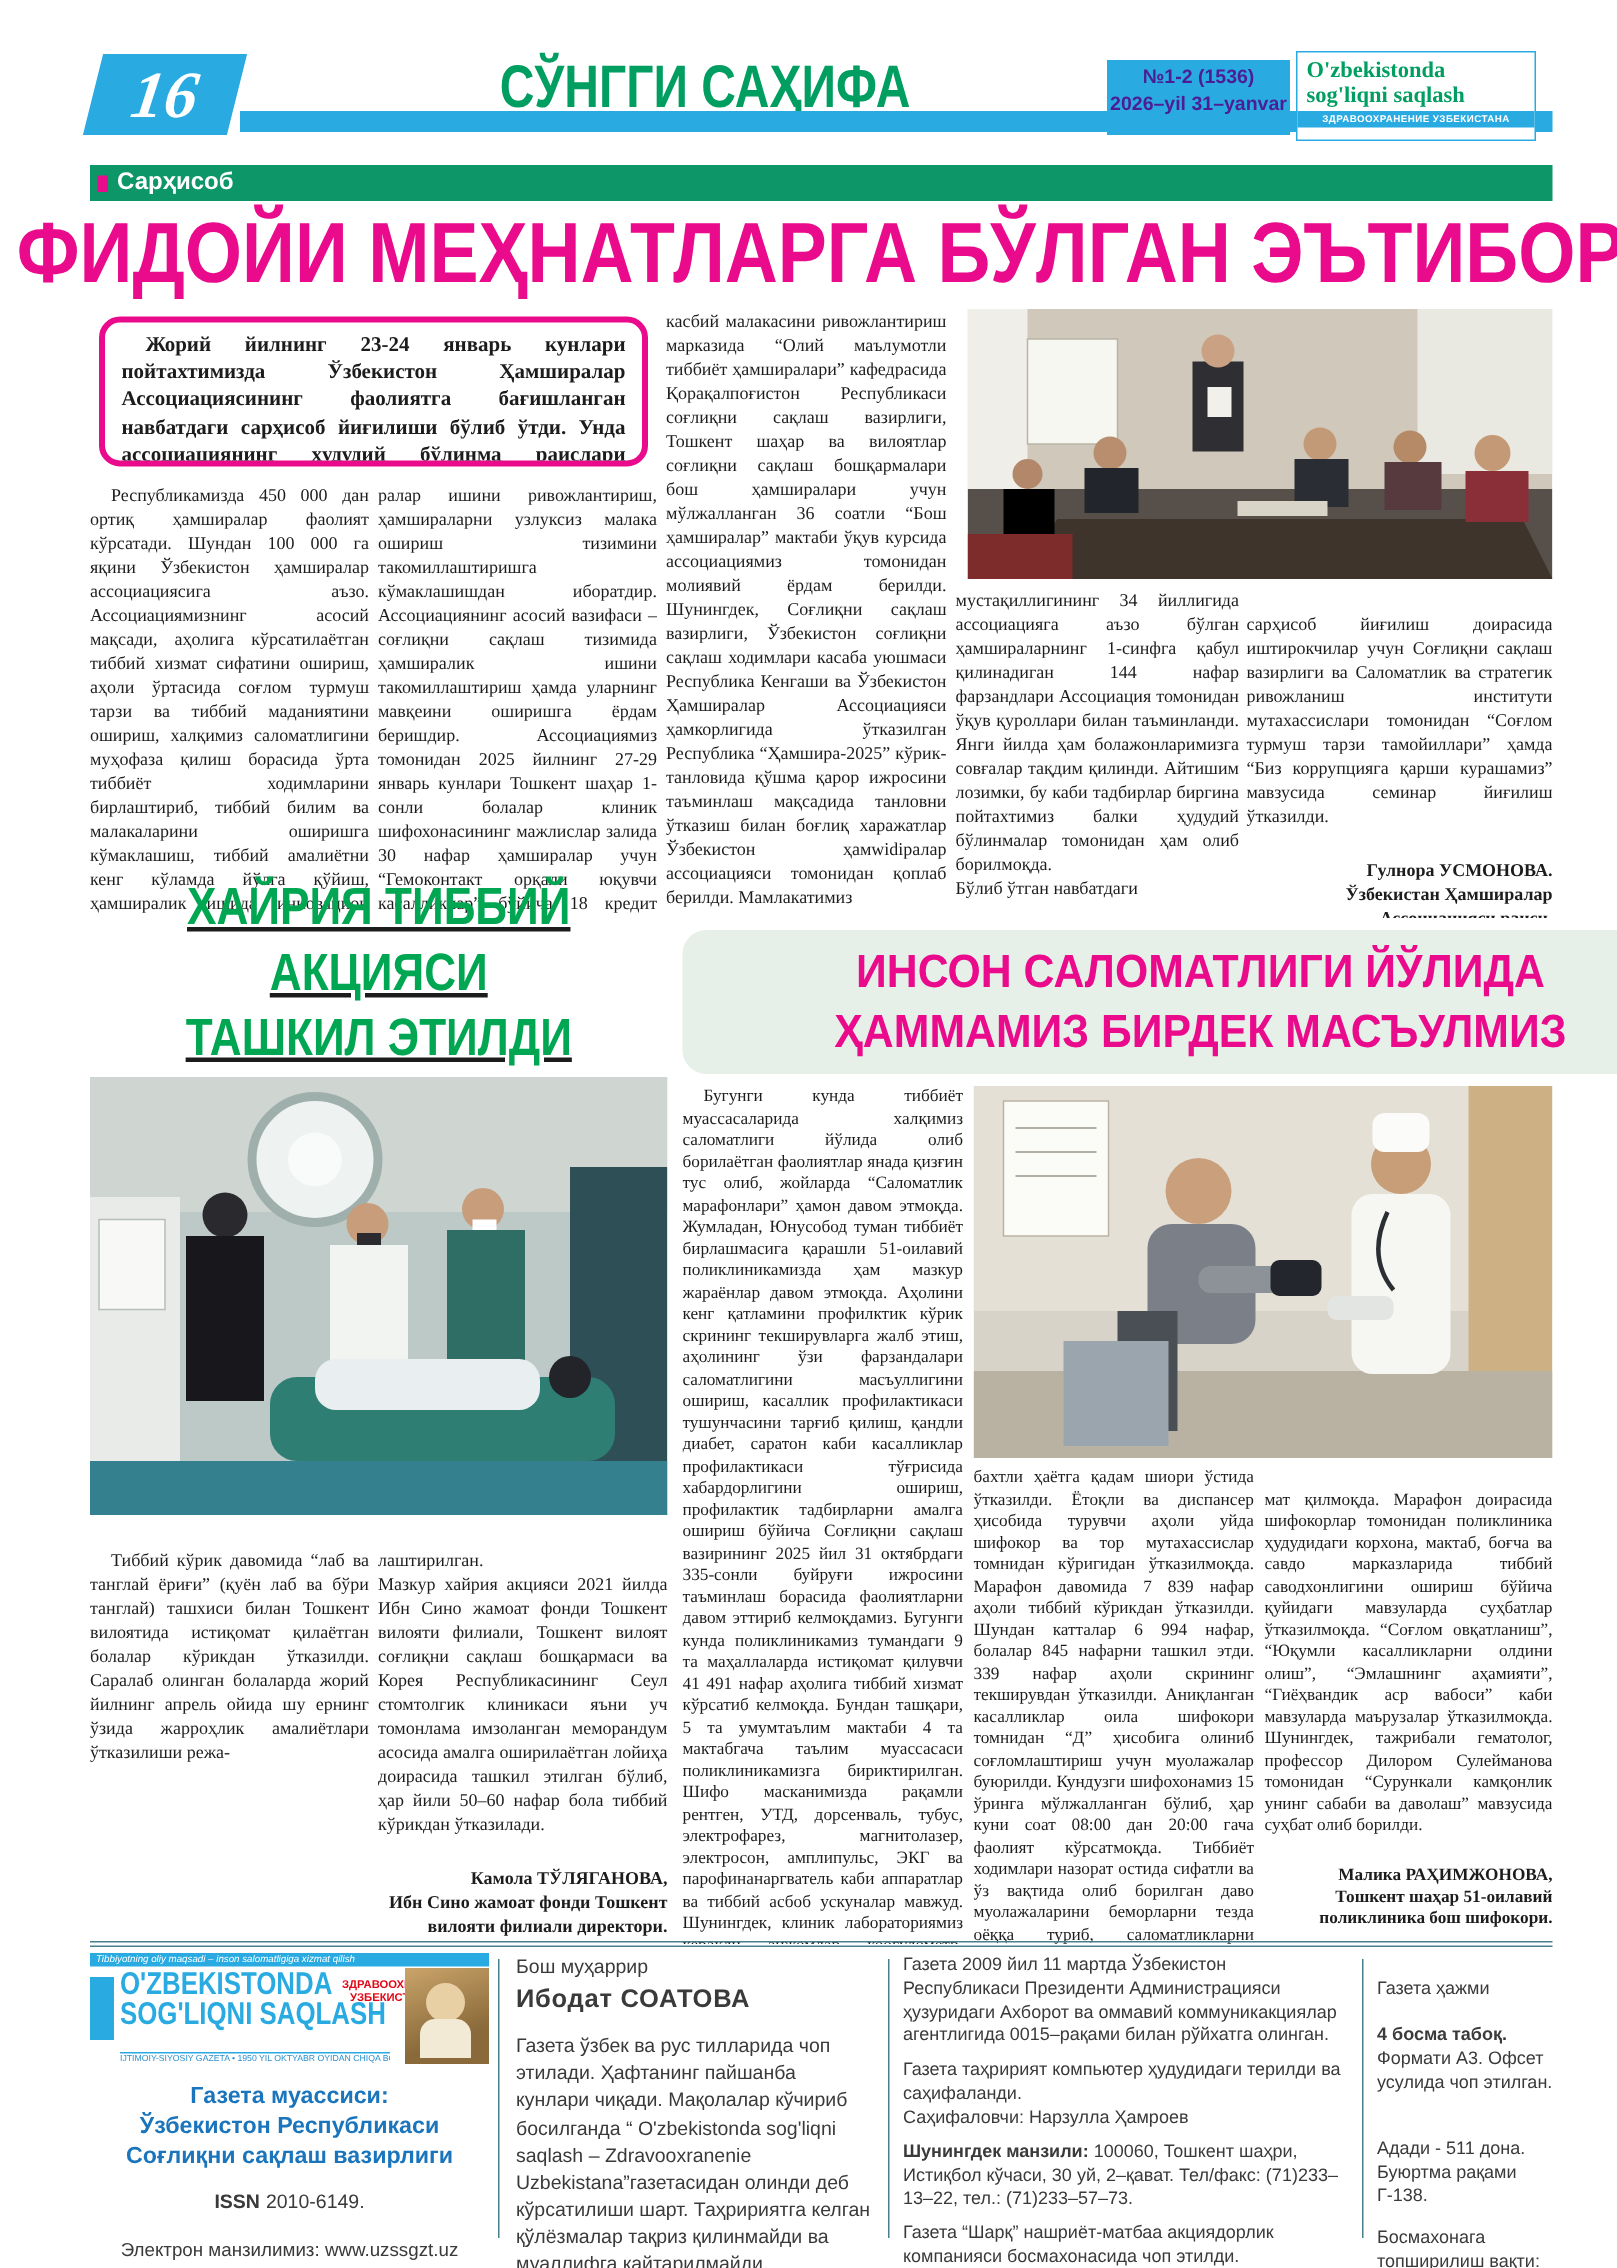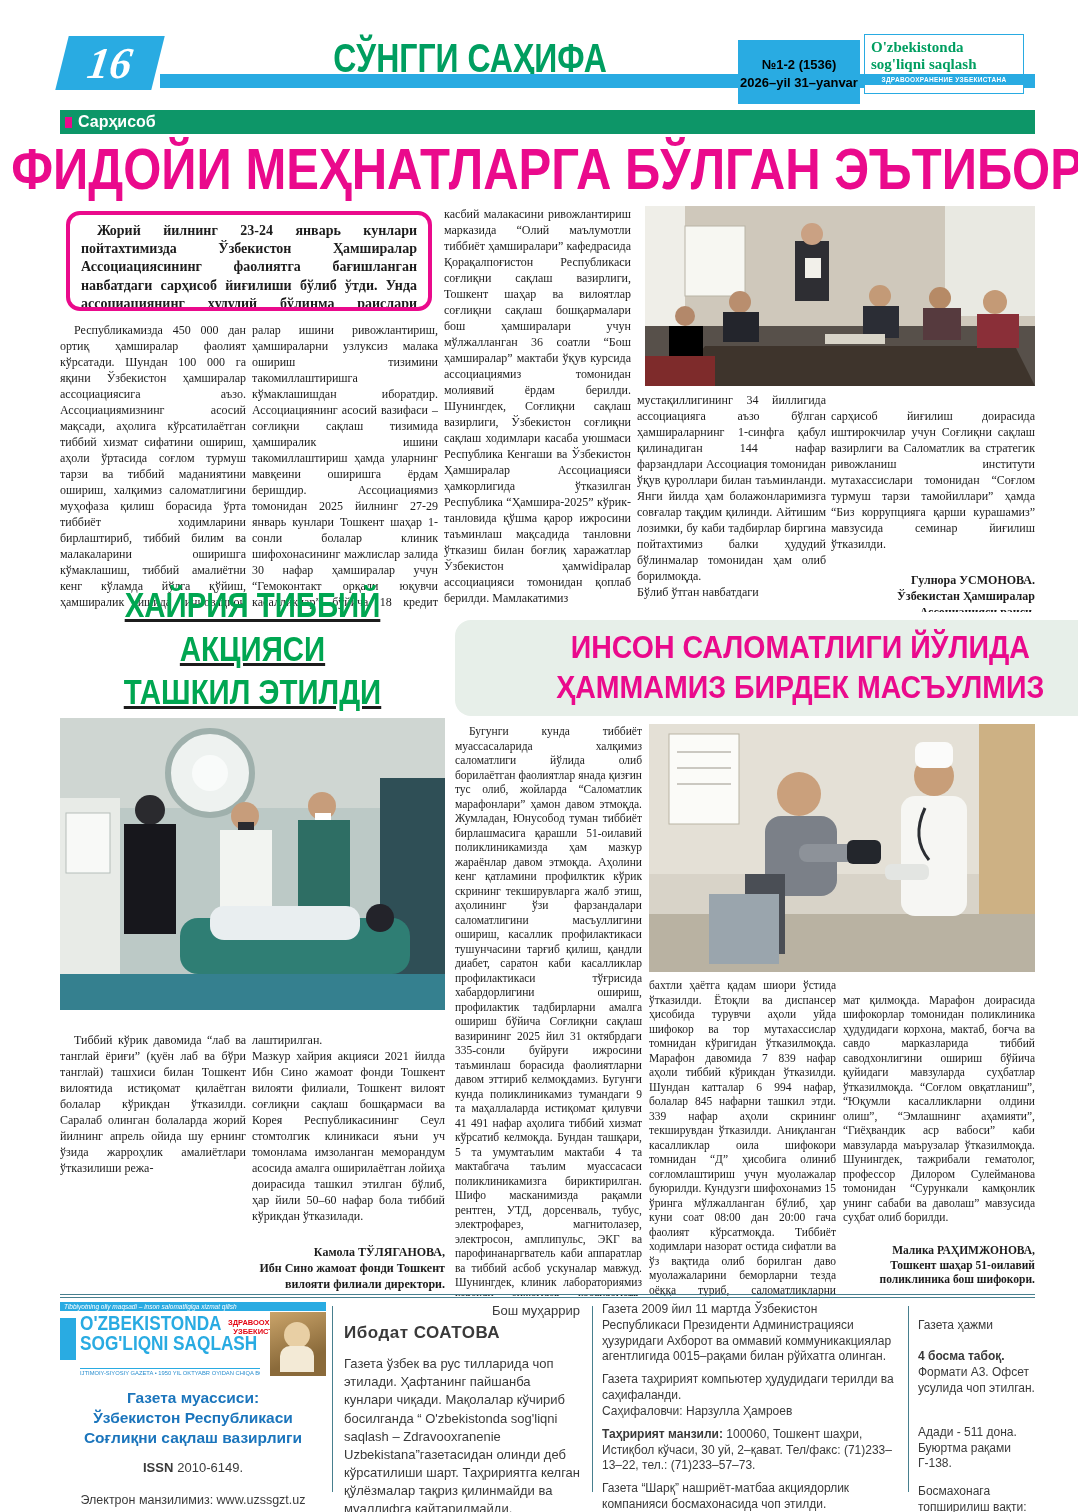--- a/index.html
+++ b/index.html
@@ -7,22 +7,22 @@
         font-family:"Liberation Serif",serif;color:#1c1c1c;}
   .abs{position:absolute;}
   
   .pagenum{left:62px;top:36px;width:96px;height:54px;background:#29abe2;transform:skewX(-14deg);
            display:flex;align-items:center;justify-content:center;}
   .pagenum span{color:#fff;font:italic bold 44px "Liberation Serif",serif;transform:skewX(6deg);}
   .page-title{left:200px;top:36px;width:540px;height:40px;text-align:center;}
   .page-title span{display:inline-block;font:bold 40px "Liberation Sans",sans-serif;color:#009e60;
            transform:scaleX(.8);white-space:nowrap;letter-spacing:0;}
   .head-strip{left:160px;top:74px;width:875px;height:14px;background:#29abe2;}
-  .issue-box{left:738px;top:40px;width:122px;height:48px;background:#29abe2;color:#000000;
-           font:bold 13px/1.35 "Liberation Sans",sans-serif;text-align:center;padding-top:16px;}
+  .issue-box{left:738px;top:40px;width:122px;height:48px;background:#29abe2;color:#4c1d95;
+           font:bold 13px/1.35 "Liberation Sans",sans-serif;text-align:center;padding-top:2px;}
   .masthead-box{left:864px;top:34px;width:158px;height:58px;background:#fff;border:1px solid #29abe2;}
   .masthead-box .name{color:#009e60;font:bold 15px/1.1 "Liberation Serif",serif;padding:4px 6px 2px 6px;
            white-space:pre-line;}
   .masthead-box .sub{background:#29abe2;color:#fff;font:bold 6.5px "Liberation Sans",sans-serif;
            text-align:center;padding:2px 1px;letter-spacing:.3px;}
   
   .rubric{left:60px;top:110px;width:975px;height:24px;background:#0d9668;display:flex;align-items:center;}
   .rubric .dot{width:7px;height:11px;background:#ea0a8c;margin:0 6px 0 5px;}
   .rubric .lbl{color:#fff;font:bold 16px "Liberation Sans",sans-serif;}
   
@@ -78,21 +78,21 @@
            border-top:1px solid #29abe2;padding-top:1px;white-space:nowrap;overflow:hidden;width:180px;}
   .logo .avi{position:absolute;right:0;top:0;width:56px;height:64px;background:linear-gradient(160deg,#caa46a,#8a6a3a 70%);}
   .logo .avi i{position:absolute;left:14px;top:10px;width:26px;height:26px;border-radius:50%;background:#e8cfa4;}
   .logo .avi b{position:absolute;left:10px;top:34px;width:34px;height:26px;border-radius:10px 10px 0 0;background:#f3ead6;}
   .founder{margin-top:10px;text-align:center;color:#1b75bc;font:bold 15.5px/1.3 "Liberation Sans",sans-serif;
            white-space:pre-line;}
   .issn{margin-top:12px;text-align:center;font-size:13px;}
   .issn b{margin-right:4px;}
   .email{margin-top:18px;text-align:center;font-size:12.5px;}
   .f2{left:344px;top:1302px;width:236px;font-size:13px;line-height:1.4;}
-  .f2 .role{font-size:13px;text-align:right;}
+  .f2 .role{font-size:13px;}
   .f2 .name{font-weight:bold;font-size:17px;letter-spacing:.5px;margin:1px 0 10px 0;}
   .f2 .note{white-space:pre-line;}
   .f3{left:602px;top:1302px;width:296px;font-size:12px;line-height:1.32;}
   .f3 p{margin:0 0 7px 0;white-space:pre-line;}
   .f4{left:918px;top:1302px;width:117px;font-size:12px;line-height:1.32;}
   .f4 .blk{white-space:pre-line;margin-bottom:12px;}
   .f4 .b{font-weight:bold;}
 </style>
 </head>
 <body>
@@ -274,21 +274,21 @@
   <div class="abs footer f2">
     <div class="role">Бош муҳаррир</div>
     <div class="name">Ибодат СОАТОВА</div>
     <div class="note">Газета ўзбек ва рус тилларида чоп этилади. Ҳафтанинг пайшанба кунлари чиқади. Мақолалар кўчириб босилганда “ O'zbekistonda sog'liqni saqlash – Zdravooxranenie Uzbekistana”газетасидан олинди деб кўрсатилиши шарт. Таҳририятга келган қўлёзмалар тақриз қилинмайди ва муаллифга қайтарилмайди.</div>
   </div>
 
   <div class="abs footer f3">
     <p>Газета 2009 йил 11 мартда Ўзбекистон Республикаси Президенти Администрацияси ҳузуридаги Ахборот ва оммавий коммуникакциялар агентлигида 0015–рақами билан рўйхатга олинган.</p>
     <p>Газета таҳририят компьютер ҳудудидаги терилди ва саҳифаланди.
 Саҳифаловчи: Нарзулла Ҳамроев</p>
-    <p><b>Таҳририят манзили:</b><span> 100060, Тошкент шаҳри, Истиқбол кўчаси, 30 уй, 2–қават. Тел/факс: (71)233–13–22, тел.: (71)233–57–73.</span></p>
+    <p><b>Шунингдек манзили:</b><span> 100060, Тошкент шаҳри, Истиқбол кўчаси, 30 уй, 2–қават. Тел/факс: (71)233–13–22, тел.: (71)233–57–73.</span></p>
     <p>Газета “Шарқ” нашриёт-матбаа акциядорлик компанияси босмахонасида чоп этилди.</p>
 
   </div>
 
   <div class="abs footer f4">
     <div class="blk">
       <span>Газета ҳажми</span><br>
       <span class="b">4 босма табоқ.</span>
       <div style="white-space:pre-line;">Формати А3. Офсет
 усулида чоп этилган.</div>

